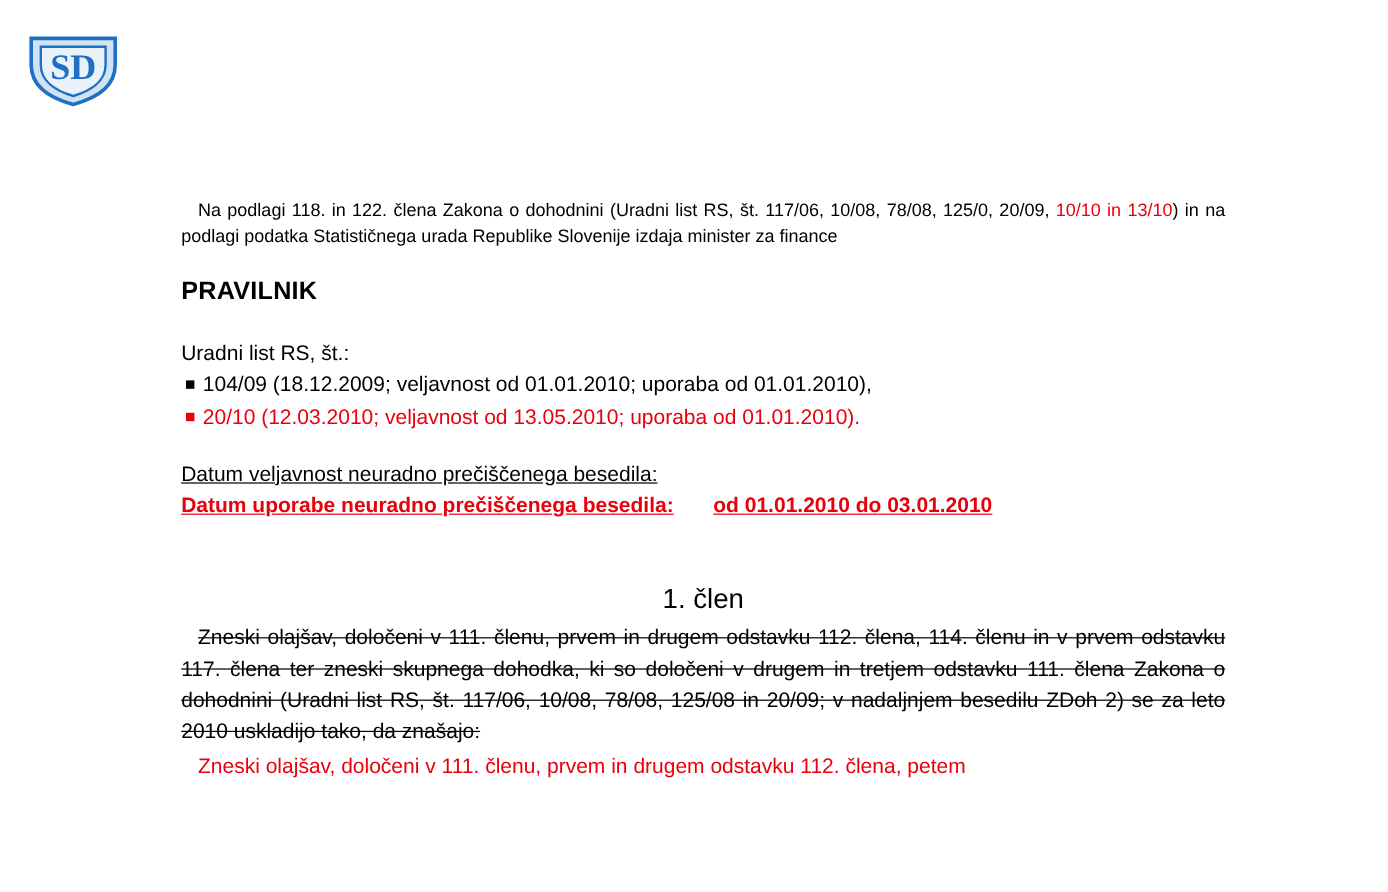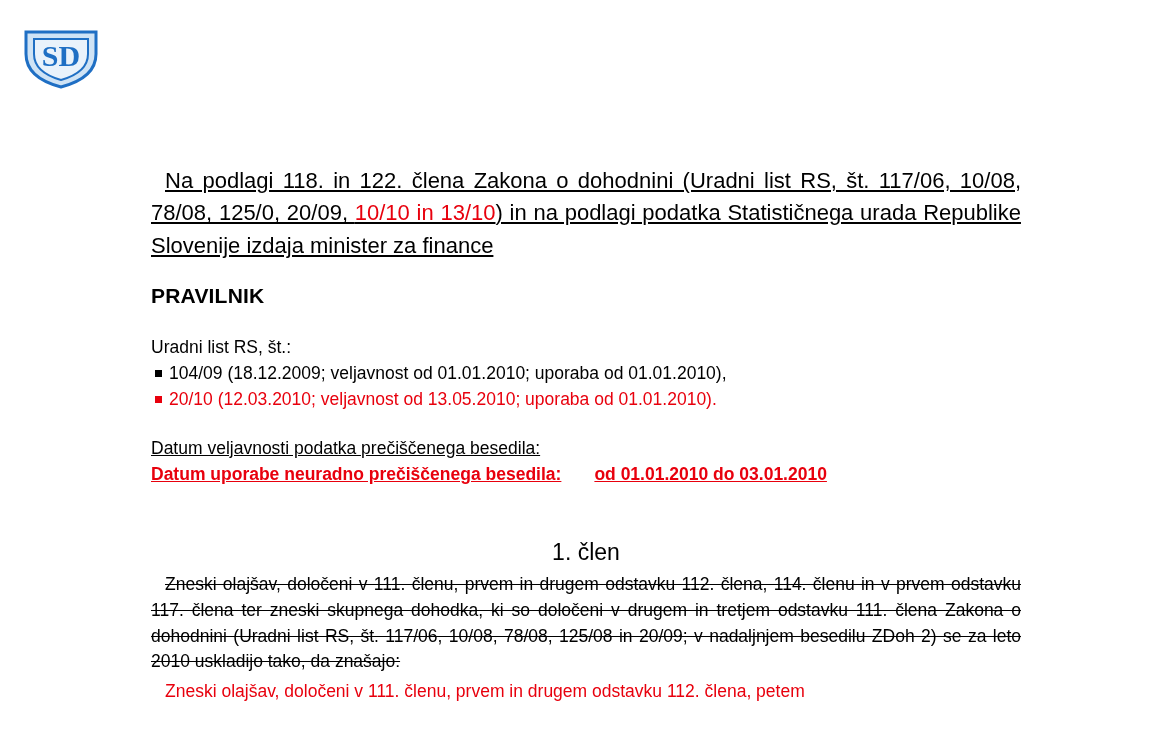--- a/index.html
+++ b/index.html
@@ -27,25 +27,24 @@
 
   
   .doc {
     position: absolute;
     left: 151px;
     top: 165px;
     width: 870px;
   }
 
   .para {
-    font-size: 22px;
+    font-size: 15px;
     line-height: 1.47;
     text-align: justify;
     margin: 0;
-    text-decoration: underline;
   }
   .para .indent { display: inline-block; width: 14px; }
 
   .red { color: #e8000d; }
 
   .title-block {
     margin-top: 22px;
     text-align: left;
     font-weight: bold;
   }
@@ -147,21 +146,21 @@
     <div class="bullet-row">
       <span class="sq sq-black"></span><span>104/09 (18.12.2009; veljavnost od 01.01.2010; uporaba od 01.01.2010),</span>
     </div>
     <div class="bullet-row red">
       <span class="sq sq-red"></span><span>20/10 (12.03.2010; veljavnost od 13.05.2010; uporaba od 01.01.2010).</span>
     </div>
   </div>
 
   <div class="valid-block">
     <div class="valid-row">
-      <span class="label">Datum veljavnosti podatka prečiščenega besedila:</span>
+      <span class="label">Datum veljavnost neuradno prečiščenega besedila:</span>
     </div>
     <div class="valid-row bold red">
       <span class="label">Datum uporabe neuradno prečiščenega besedila:</span>
       <span class="value">od 01.01.2010 do 03.01.2010</span>
     </div>
   </div>
 
   <div class="article-heading">1. člen</div>
 
   <p class="struck">

